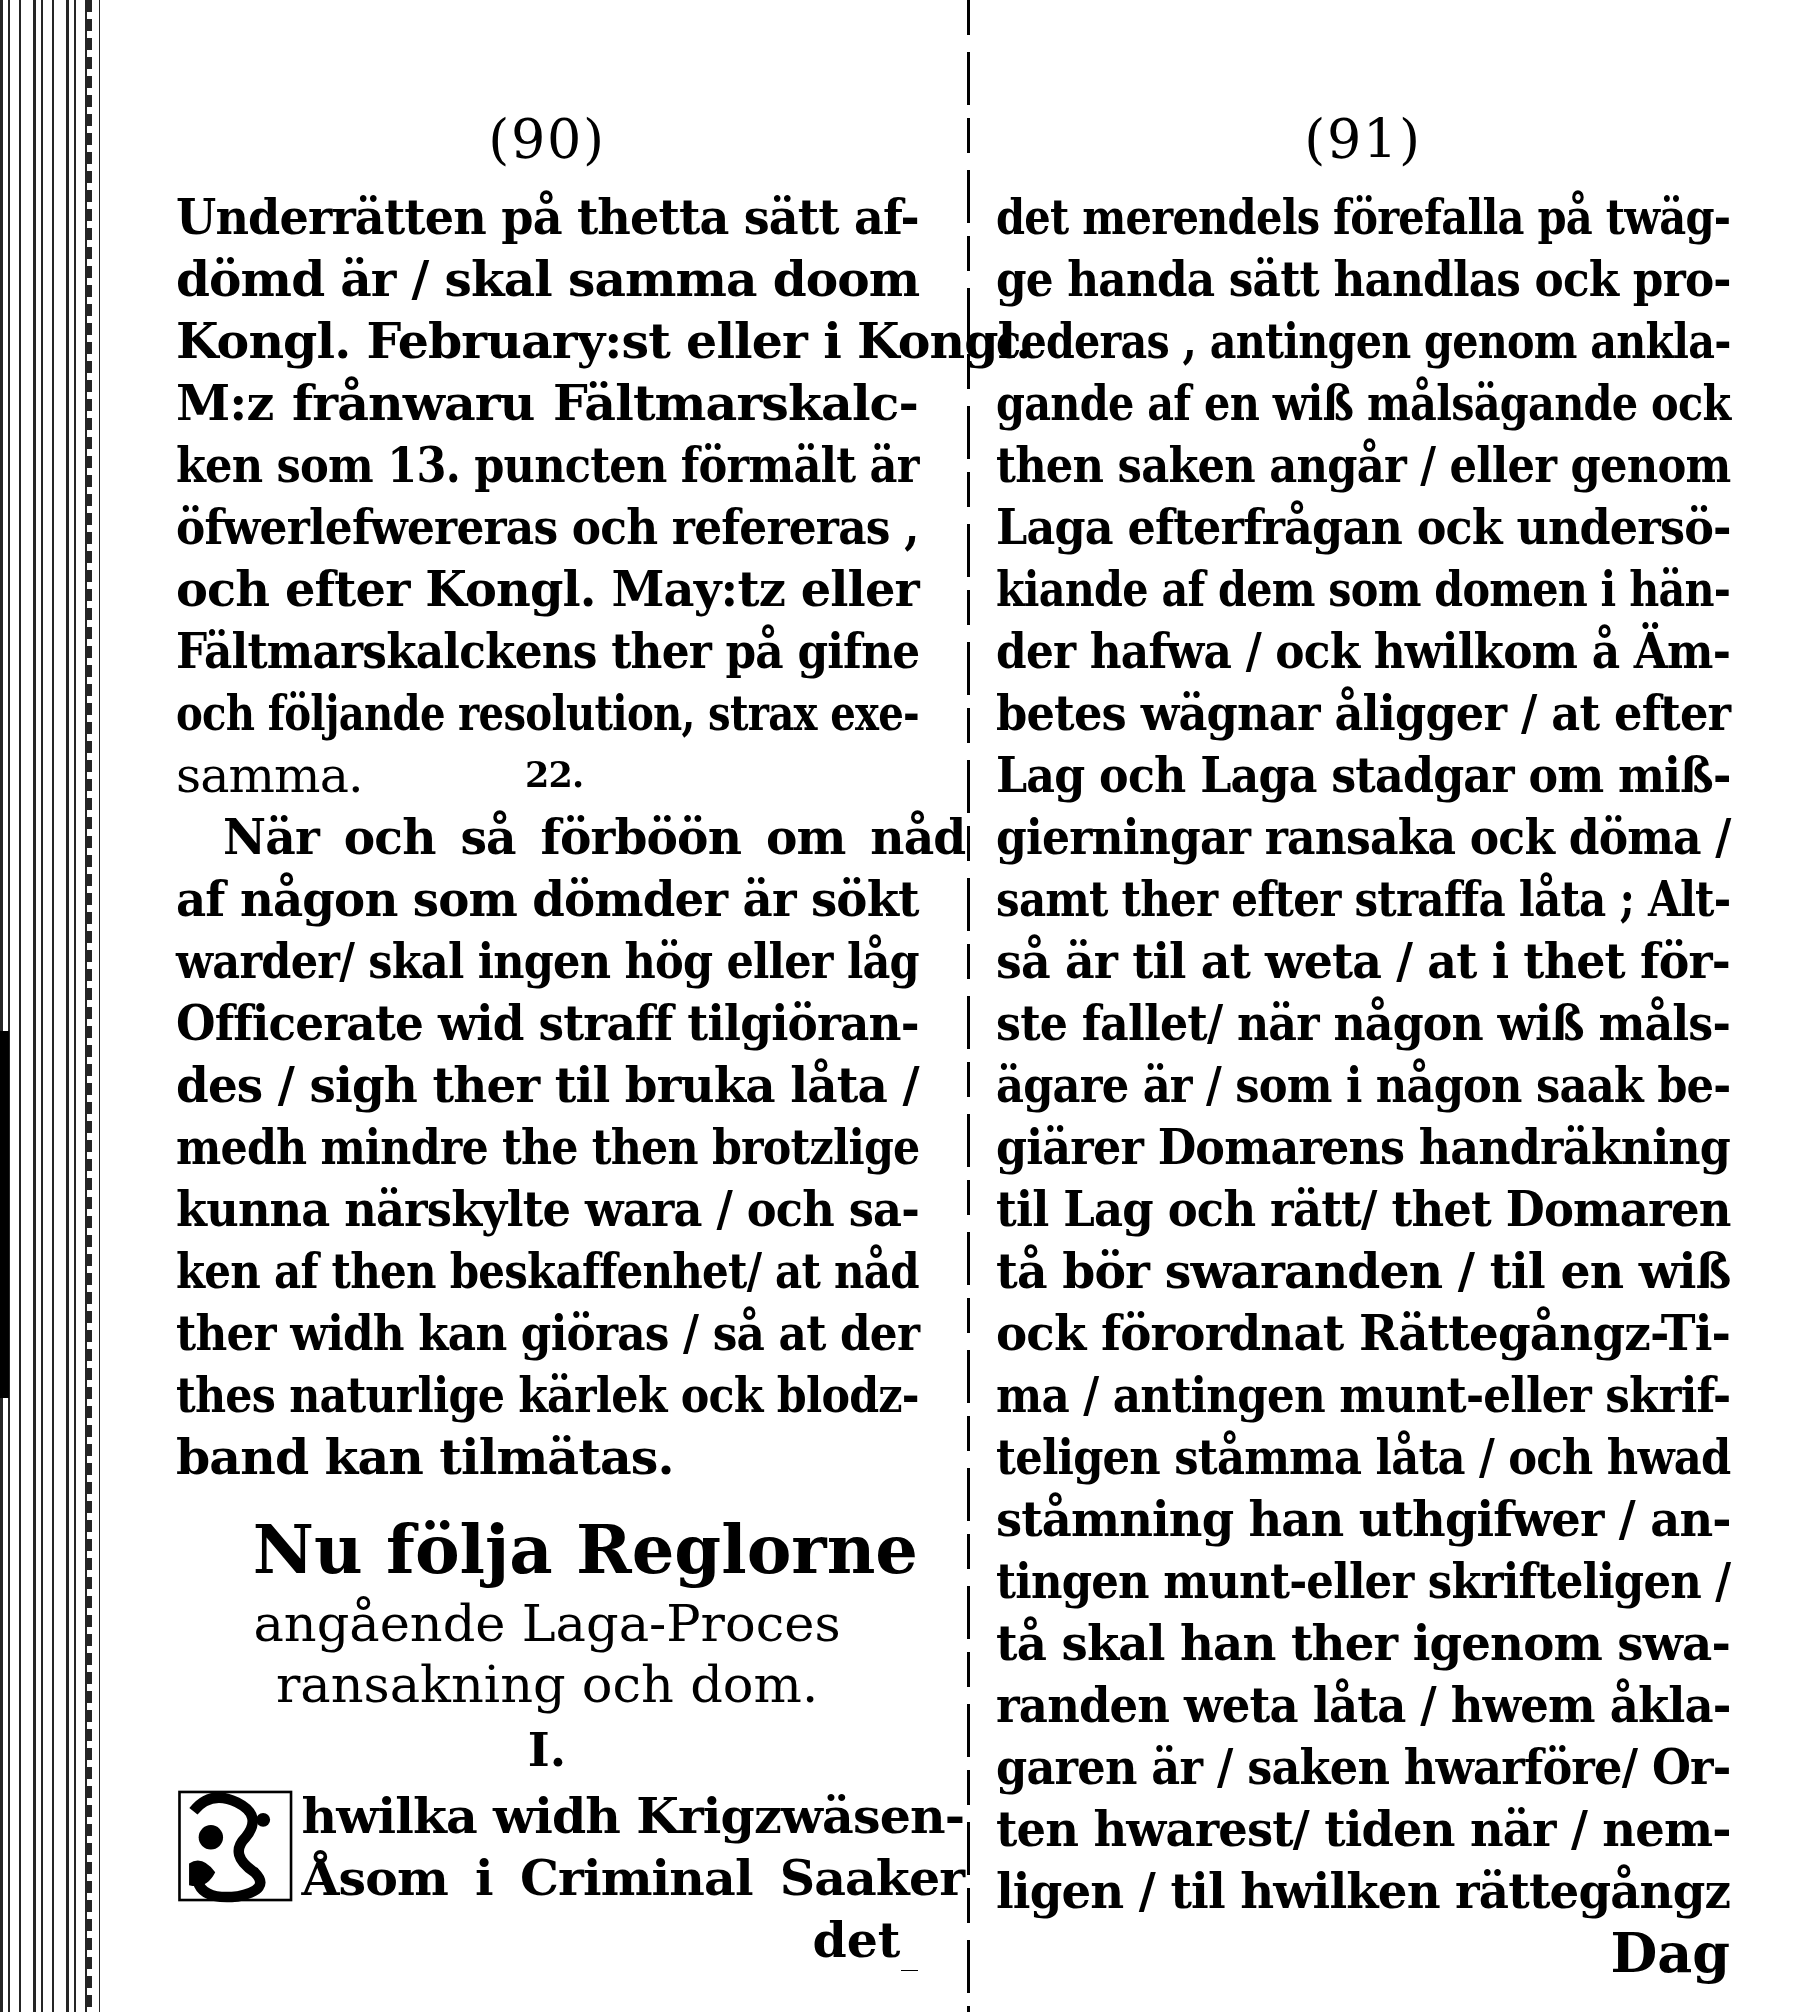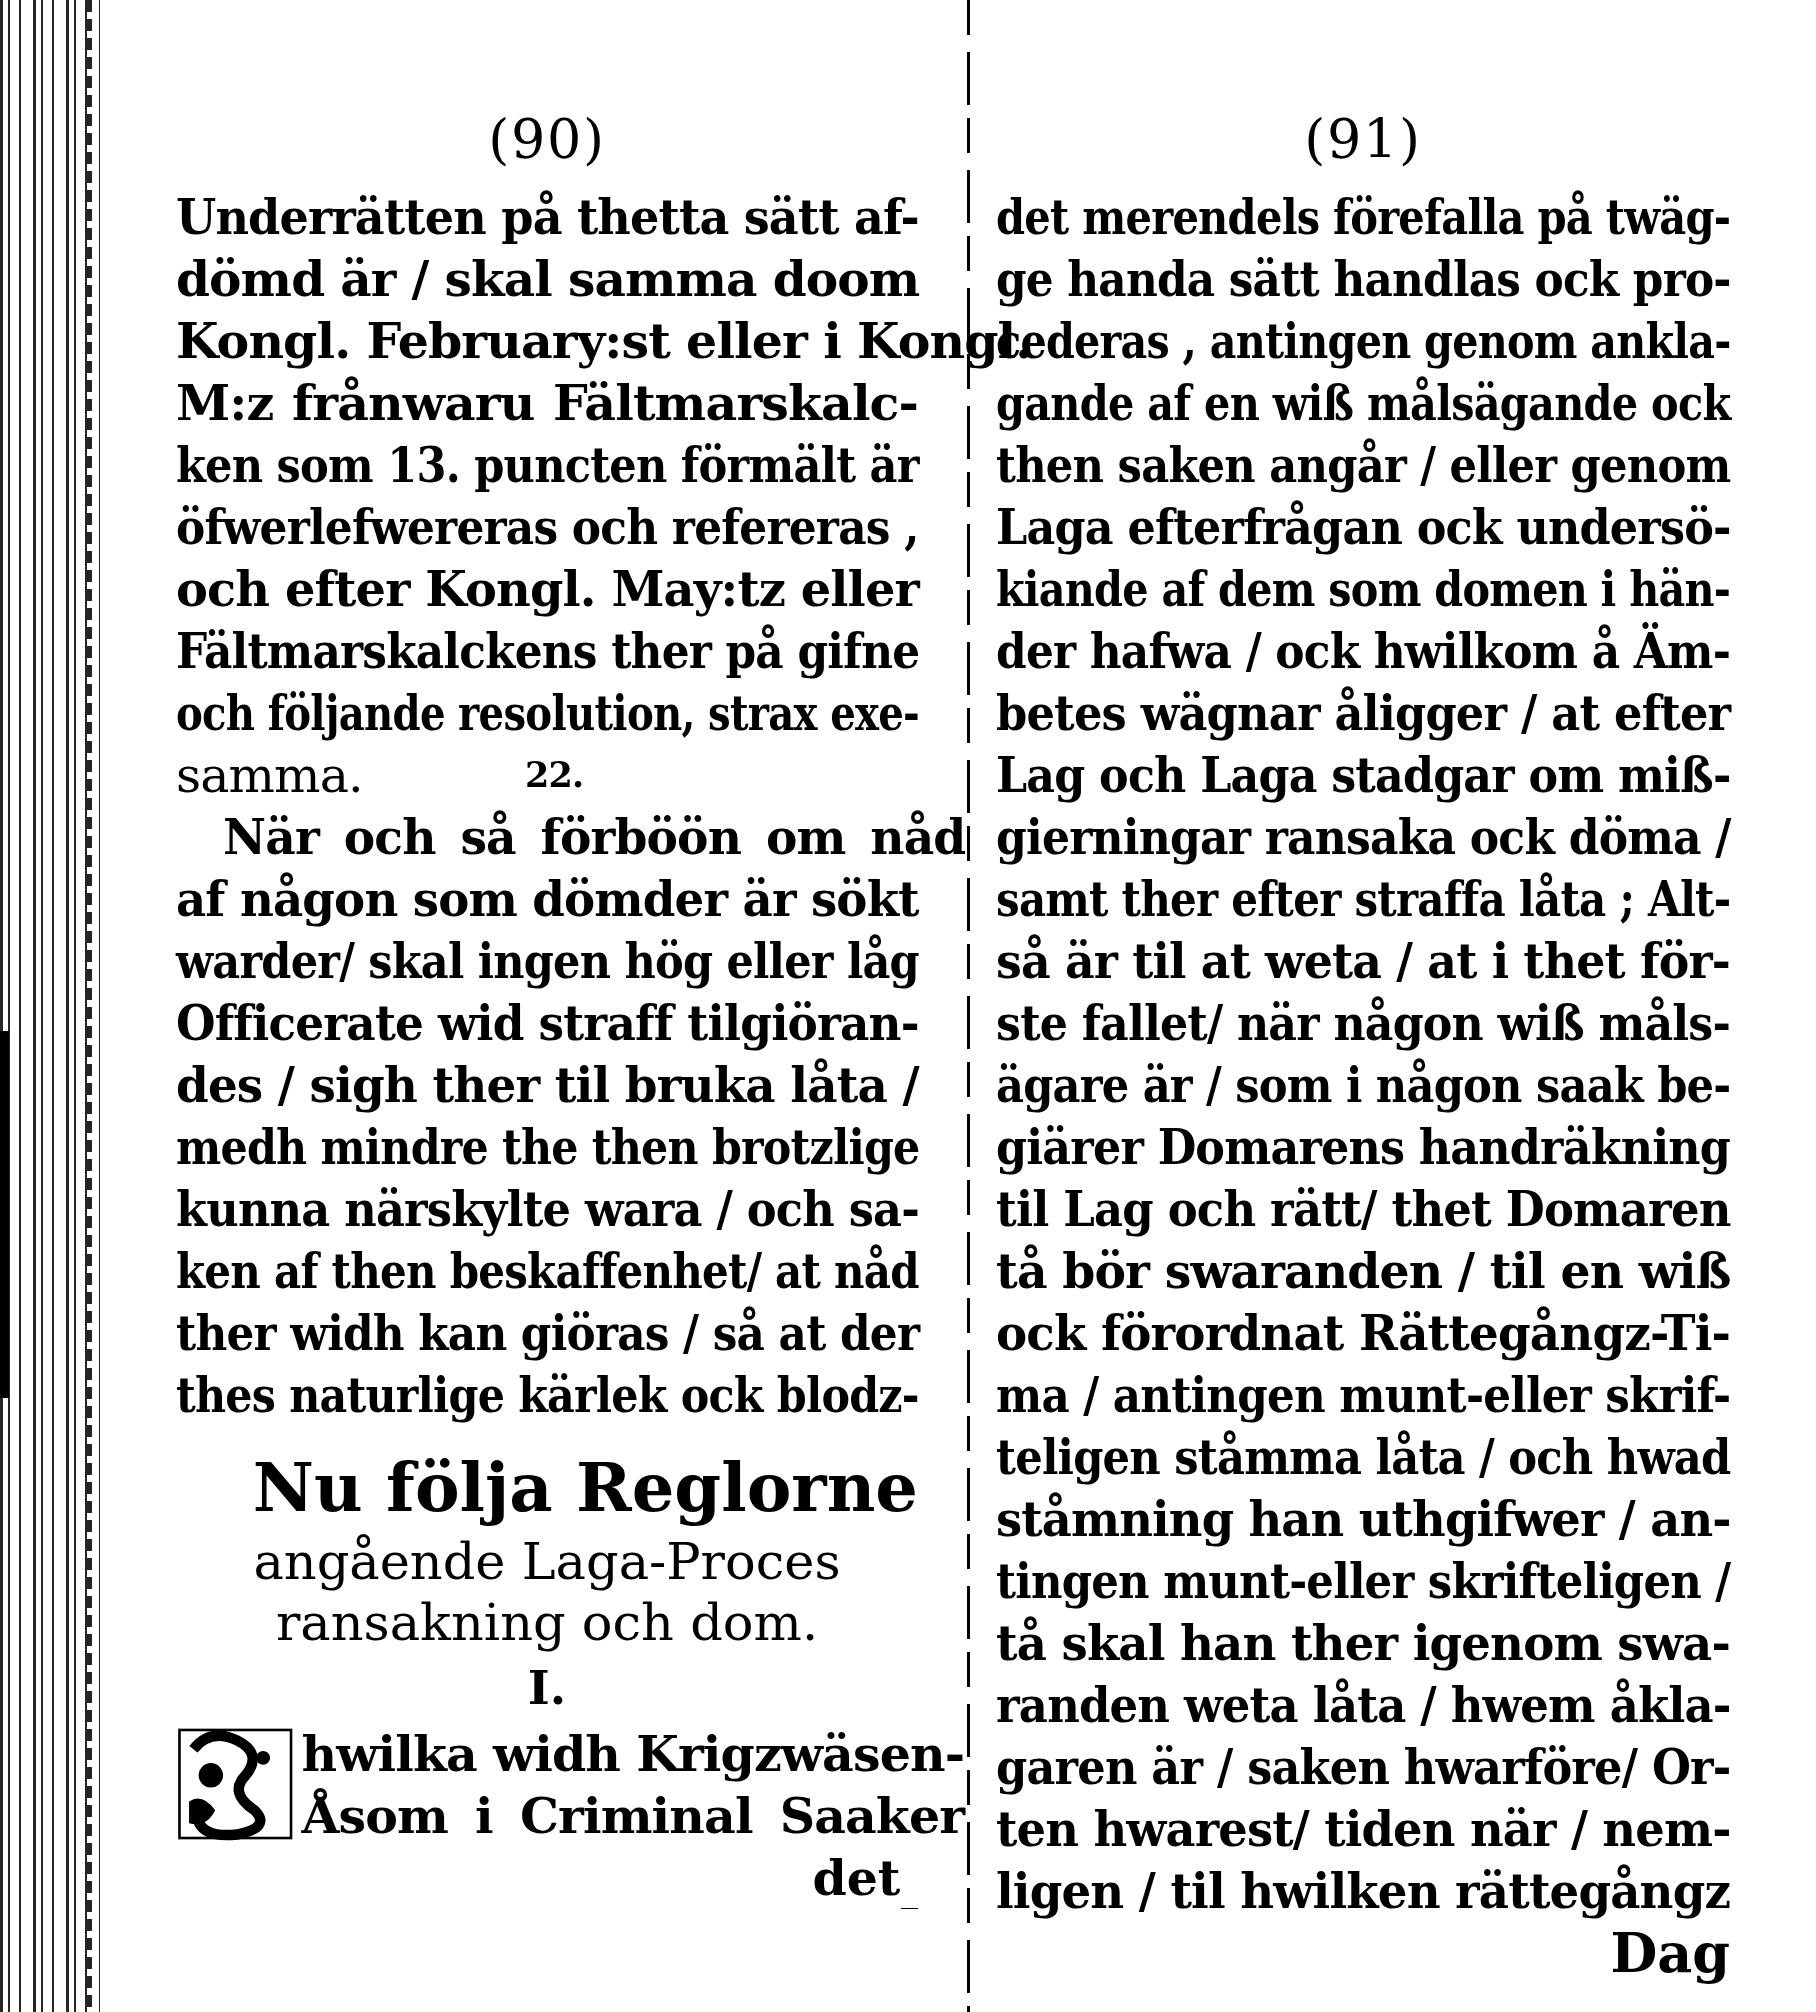--- a/index.html
+++ b/index.html
@@ -60,20 +60,21 @@
     <div class="line para-indent" style="transform: scaleX(0.961538); width: 772px;">När och så förböön om nåd</div>
     <div class="line" style="transform: scaleX(0.951848); width: 780px;">af någon som dömder är sökt</div>
     <div class="line" style="transform: scaleX(0.879007); width: 845px;">warder/ skal ingen hög eller låg</div>
     <div class="line" style="transform: scaleX(0.925926); width: 802px;">Officerate wid straff tilgiöran-</div>
     <div class="line" style="transform: scaleX(0.95613); width: 776px;">des / sigh ther til bruka låta /</div>
     <div class="line" style="transform: scaleX(0.87269); width: 851px;">medh mindre the then brotzlige</div>
     <div class="line" style="transform: scaleX(0.912997); width: 813px;">kunna närskylte wara / och sa-</div>
     <div class="line" style="transform: scaleX(0.857719); width: 866px;">ken af then beskaffenhet/ at nåd</div>
     <div class="line" style="transform: scaleX(0.893796); width: 831px;">ther widh kan giöras / så at der</div>
     <div class="line" style="transform: scaleX(0.873587); width: 850px;">thes naturlige kärlek ock blodz-</div>
+    <div class="line short">band kan tilmätas.</div>
   </div>
   <div class="heading-main">Nu följa Reglorne</div>
   <div class="heading-sub">angående Laga-Proces</div>
   <div class="heading-sub">ransakning och dom.</div>
   <div class="section-num">I.</div>
   <div class="dropcap-wrap">
     <div class="dropcap">
       <svg viewBox="0 0 140 140" xmlns="http://www.w3.org/2000/svg">
         <rect x="4" y="8" width="128" height="124" fill="none" stroke="#000" stroke-width="3"></rect>
         <path d="M20 30 Q40 5 70 20 Q100 35 80 60 Q60 80 90 100 Q110 120 70 128 Q30 132 25 110" fill="none" stroke="#000" stroke-width="12"></path>

